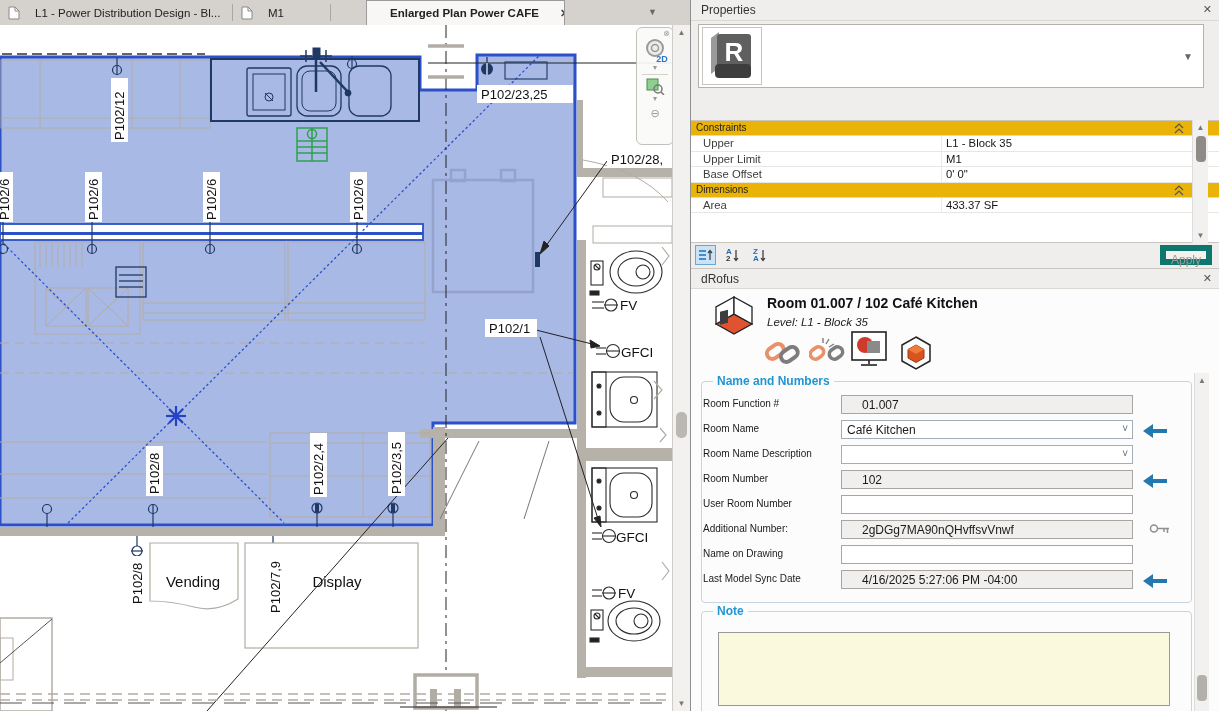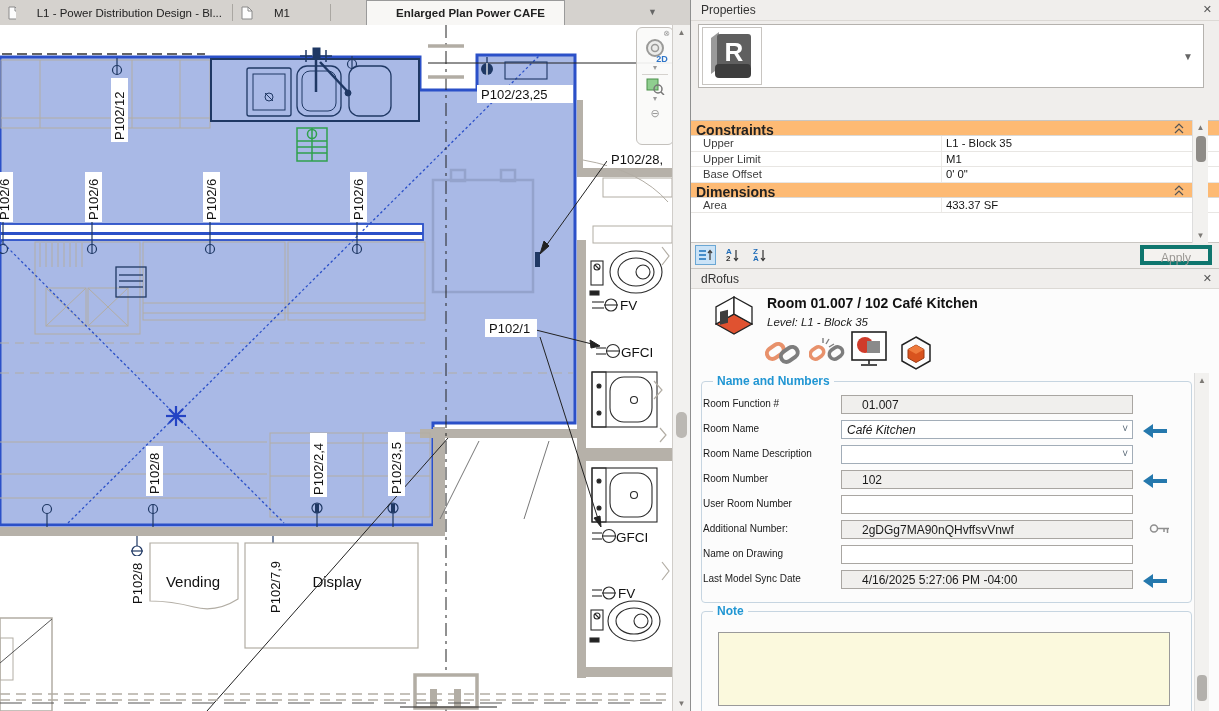--- a/index.html
+++ b/index.html
@@ -2,21 +2,21 @@
 <html><head>
 <meta charset="utf-8">
 <style>
   html,body{margin:0;padding:0;background:#fff;}
   *{box-sizing:border-box;}
   #app{position:relative;width:1219px;height:711px;overflow:hidden;background:#fff;
        font-family:"Liberation Sans",sans-serif;-webkit-font-smoothing:antialiased;}
 
   
   #tabbar{position:absolute;left:0;top:0;width:690px;height:25px;background:#d5d2ce;}
-  .tab{position:absolute;top:0;height:25px;display:flex;align-items:center;gap:21px;
+  .tab{position:absolute;top:0;height:25px;display:flex;align-items:center;gap:15px;
        padding:0 8px;font-size:11.5px;color:#222;white-space:nowrap;overflow:hidden;}
   .tab.active{background:#f8f7f5;border:1px solid #9a9a9a;border-bottom:none;font-weight:bold;}
   .tab-sep{position:absolute;top:4px;height:17px;width:1px;background:#aaa7a2;}
   .tab-close{font-size:11px;color:#444;font-weight:bold;margin-left:6px;cursor:default;}
   .tab-caret{position:absolute;left:648px;top:7px;font-size:9px;color:#666;}
 
   
   #canvas{position:absolute;left:0;top:25px;width:672px;height:686px;background:#fff;overflow:hidden;}
   #plan-svg{position:absolute;left:0;top:0;}
   text{font-family:"Liberation Sans",sans-serif;}
@@ -47,52 +47,52 @@
   #revit-icon{position:absolute;left:3px;top:2px;width:60px;height:58px;border:1px solid #c8c5c1;background:#fff;}
   #type-caret{position:absolute;right:10px;top:26px;font-size:10px;color:#666;}
 
   #rooms-row{position:absolute;left:7px;top:93px;width:506px;height:24px;font-size:12px;color:#222;margin-top:29px;}
   #rooms-label{position:absolute;left:5px;top:4px;}
   #rooms-caret{position:absolute;left:428px;top:5px;font-size:10px;color:#555;}
   #edit-type{position:absolute;left:444px;top:1px;width:78px;height:22px;display:flex;align-items:center;gap:4px;color:#a5a19c;}
 
   #prop-grid{position:absolute;left:0;top:120px;width:529px;height:123px;background:#fff;
              border-top:1px solid #c9c6c2;border-bottom:1px solid #c9c6c2;overflow:hidden;}
-  .pg-header{position:relative;height:15px;background:#fdba74;border-bottom:1px solid #dcd9d5;
-             font-size:14px;font-weight:bold;color:#222;}
+  .pg-header{position:relative;height:15px;background:#eab308;border-bottom:1px solid #dcd9d5;
+             font-size:10px;font-weight:normal;color:#222;}
   .pg-header .ph-text{position:absolute;left:5px;top:1px;}
   .pg-chevrons{position:absolute;left:483px;top:2px;}
   .pg-row{position:relative;height:15.6px;border-bottom:1px solid #e8e6e3;font-size:11.3px;}
   .pg-label{position:absolute;left:12px;top:1px;color:#3d3d3d;}
   .pg-value{position:absolute;left:255px;top:1px;color:#161616;}
   .pg-colline{position:absolute;left:250px;top:0;bottom:0;width:1px;background:#eceae7;}
   #grid-scroll{position:absolute;left:501px;top:120px;width:16px;height:123px;background:#f2f1ef;border-left:1px solid #ddd;}
   #grid-thumb{position:absolute;left:3px;top:16px;width:10px;height:26px;background:#8e8b87;border-radius:4px;}
 
   #props-toolbar{position:absolute;left:0;top:243px;width:529px;height:24px;background:#f0eeec;}
   .ptb-btn{position:absolute;top:2px;width:21px;height:20px;display:flex;align-items:center;justify-content:center;}
   .ptb-btn.active{background:#cbe3f7;border:1px solid #6ba7d4;}
   .sort-letters{display:flex;flex-direction:column;line-height:7px;font-size:8px;font-weight:bold;}
-  #apply-btn{position:absolute;right:8px;top:2px;width:72px;height:20px;background:#f4f2ef;border:4px solid #0f766e;
+  #apply-btn{position:absolute;right:8px;top:2px;width:52px;height:20px;background:#f4f2ef;border:6px solid #0f766e;
              color:#9b9894;font-size:12px;text-align:center;line-height:18px;}
 
   
   #drofus-title{top:268px;border-top:1px solid #c9c6c2;}
   #drofus-body{position:absolute;left:0;top:289px;width:529px;height:422px;background:#fcfcfc;overflow:hidden;}
   #dr-room-title{position:absolute;left:76px;top:6px;font-size:14px;font-weight:bold;color:#111;}
   #dr-room-level{position:absolute;left:76px;top:27px;font-size:11.5px;font-style:italic;color:#222;}
   .dr-toolicon{position:absolute;top:47px;}
 
   .fieldset{position:absolute;left:10px;width:491px;border:1px solid #c6d5e1;border-radius:4px;background:#fcfcfc;}
   .fs-label{position:absolute;left:22px;font-size:12px;font-weight:bold;color:#2196d3;background:#fcfcfc;padding:0 4px;z-index:2;}
   .dr-label{position:absolute;left:12px;font-size:10px;color:#1a1a1a;}
   .dr-input{position:absolute;left:150px;width:292px;height:19px;border:1px solid #a9a6a2;font-size:12px;
             padding:0 5px;font-family:"Liberation Sans",sans-serif;color:#1a1a1a;background:#fff;}
   .dr-input.ro{background:#f0efed;padding-left:20px;}
-  .dr-combo{position:absolute;left:150px;width:292px;height:19px;border:1px solid #a2adb8;background:#fff;font-size:12px;font-style:italic;}
+  .dr-combo{position:absolute;left:150px;width:292px;height:19px;border:1px solid #a2adb8;background:#fff;font-size:12px;}
   .dr-combo .cb-text{position:absolute;left:5px;top:2px;color:#1a1a1a;}
   .dr-combo .cb-chev{position:absolute;right:4px;top:2px;font-size:10px;color:#5a6a78;}
   .dr-suffix{position:absolute;left:452px;}
   #note-textarea{position:absolute;left:16px;top:20px;width:452px;height:74px;background:#fbf9dd;border:1px solid #9a9a9a;resize:none;}
   #drofus-scroll{position:absolute;left:503px;top:84px;width:15px;height:338px;background:#f2f1ef;border-left:1px solid #ddd;}
   #drofus-thumb{position:absolute;left:2px;top:302px;width:10px;height:26px;background:#b3b0ac;border-radius:4px;}
 </style>
 </head>
 <body>
 

